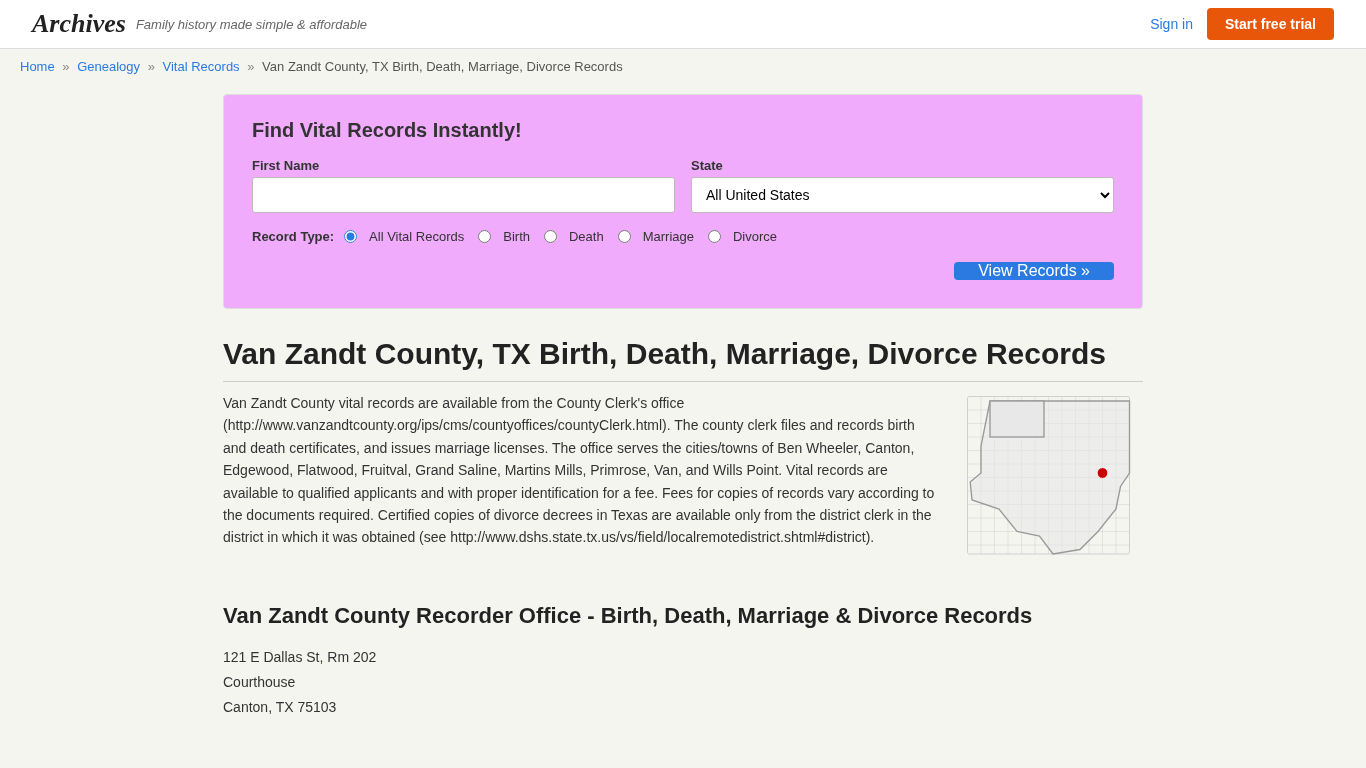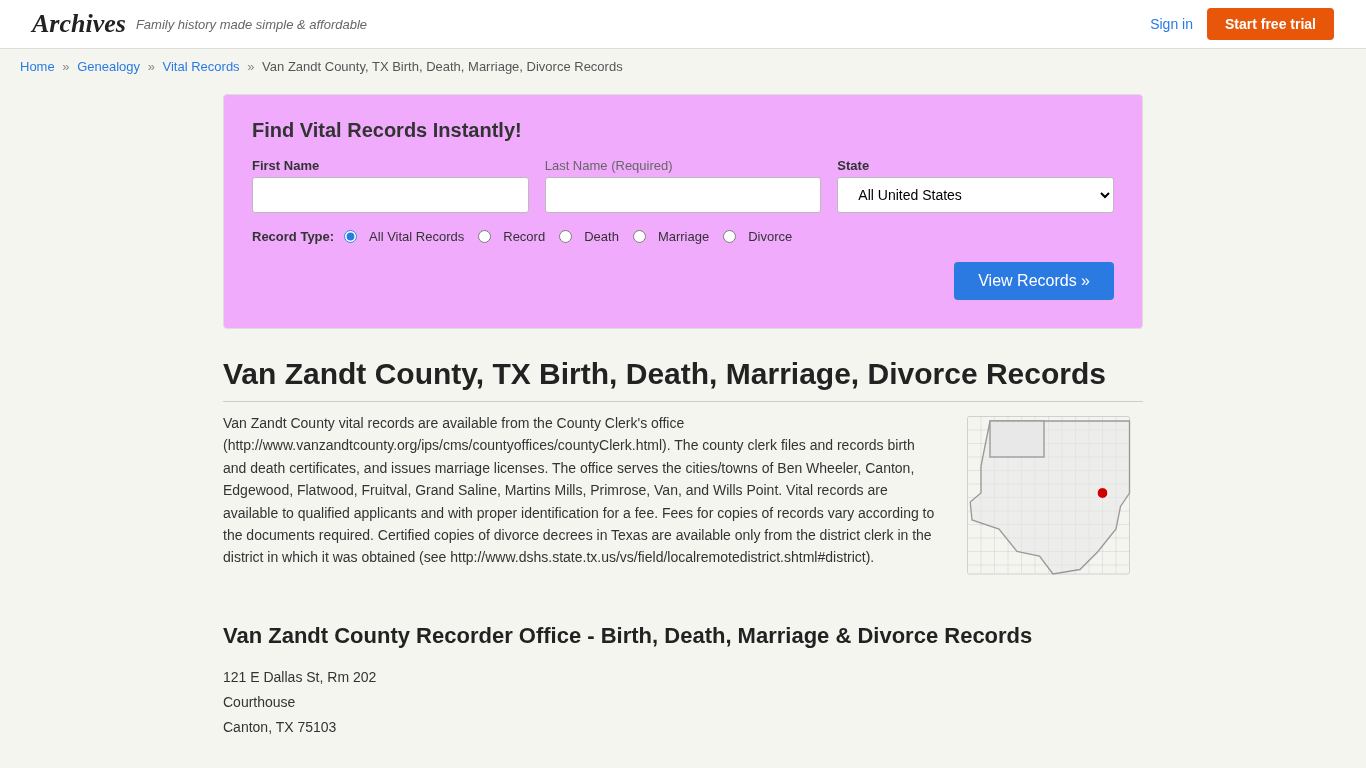--- a/index.html
+++ b/index.html
@@ -68,21 +68,21 @@
       gap: 16px;
       align-items: center;
       margin-bottom: 16px;
     }
     .field-group { display: flex; flex-direction: column; gap: 4px; flex: 1; }
     .field-group label { font-size: 13px; font-weight: bold; color: #333; }
     .field-group label span { font-weight: normal; color: #666; }
     .field-group input, .field-group select {
       border: 1px solid #bbb;
       border-radius: 3px;
-      padding: 7px 16px;
+      padding: 7px 10px;
       font-size: 14px;
       height: 36px;
       width: 100%;
     }
     .state-group { flex: 1; }
     .state-group select { background: #fff; }
     .record-type-row {
       display: flex;
       align-items: center;
       gap: 0;
@@ -92,21 +92,21 @@
     .record-type-row .radio-item {
       display: flex; align-items: center; gap: 12px; margin-right: 14px; font-size: 13px;
     }
     .record-type-row input[type=radio] { cursor: pointer; accent-color: #2a7ae2; }
     .search-btn-row { display: flex; justify-content: flex-end; }
     .view-records-btn {
       background: #2a7ae2;
       color: #fff;
       border: none;
       border-radius: 4px;
-      padding: 10px 24px;
+      padding: 0 24px;
       font-size: 16px;
       cursor: pointer;
       font-weight: normal;
     }
 
     
     .page-title {
       font-size: 30px;
       font-weight: bold;
       color: #222;
@@ -161,43 +161,36 @@
 
 <div class="main">
 
   <div class="search-box">
     <h2>Find Vital Records Instantly!</h2>
     <div class="search-fields">
       <div class="field-group">
         <label>First Name</label>
         <input type="text" style="">
       </div>
-      <div class="field-group">
-        <label>
-          <span>Last Name</span>
-          <span style="font-weight:normal;color:#666"> <span>(Required)</span></span>
-        </label>
-        <input type="text" style="">
-      </div>
       <div class="field-group state-group">
         <label>State</label>
         <select>
           <option>All United States</option>
         </select>
       </div>
     </div>
     <div class="record-type-row">
       <label class="rt-label">Record Type:</label>
       <div class="radio-item">
         <input type="radio" name="record_type" id="rt_all" checked="" style="">
         <label for="rt_all">All Vital Records</label>
       </div>
       <div class="radio-item">
         <input type="radio" name="record_type" id="rt_birth" style="">
-        <label for="rt_birth">Record</label>
+        <label for="rt_birth">Birth</label>
       </div>
       <div class="radio-item">
         <input type="radio" name="record_type" id="rt_death" style="">
         <label for="rt_death">Death</label>
       </div>
       <div class="radio-item">
         <input type="radio" name="record_type" id="rt_marriage" style="">
         <label for="rt_marriage">Marriage</label>
       </div>
       <div class="radio-item">

